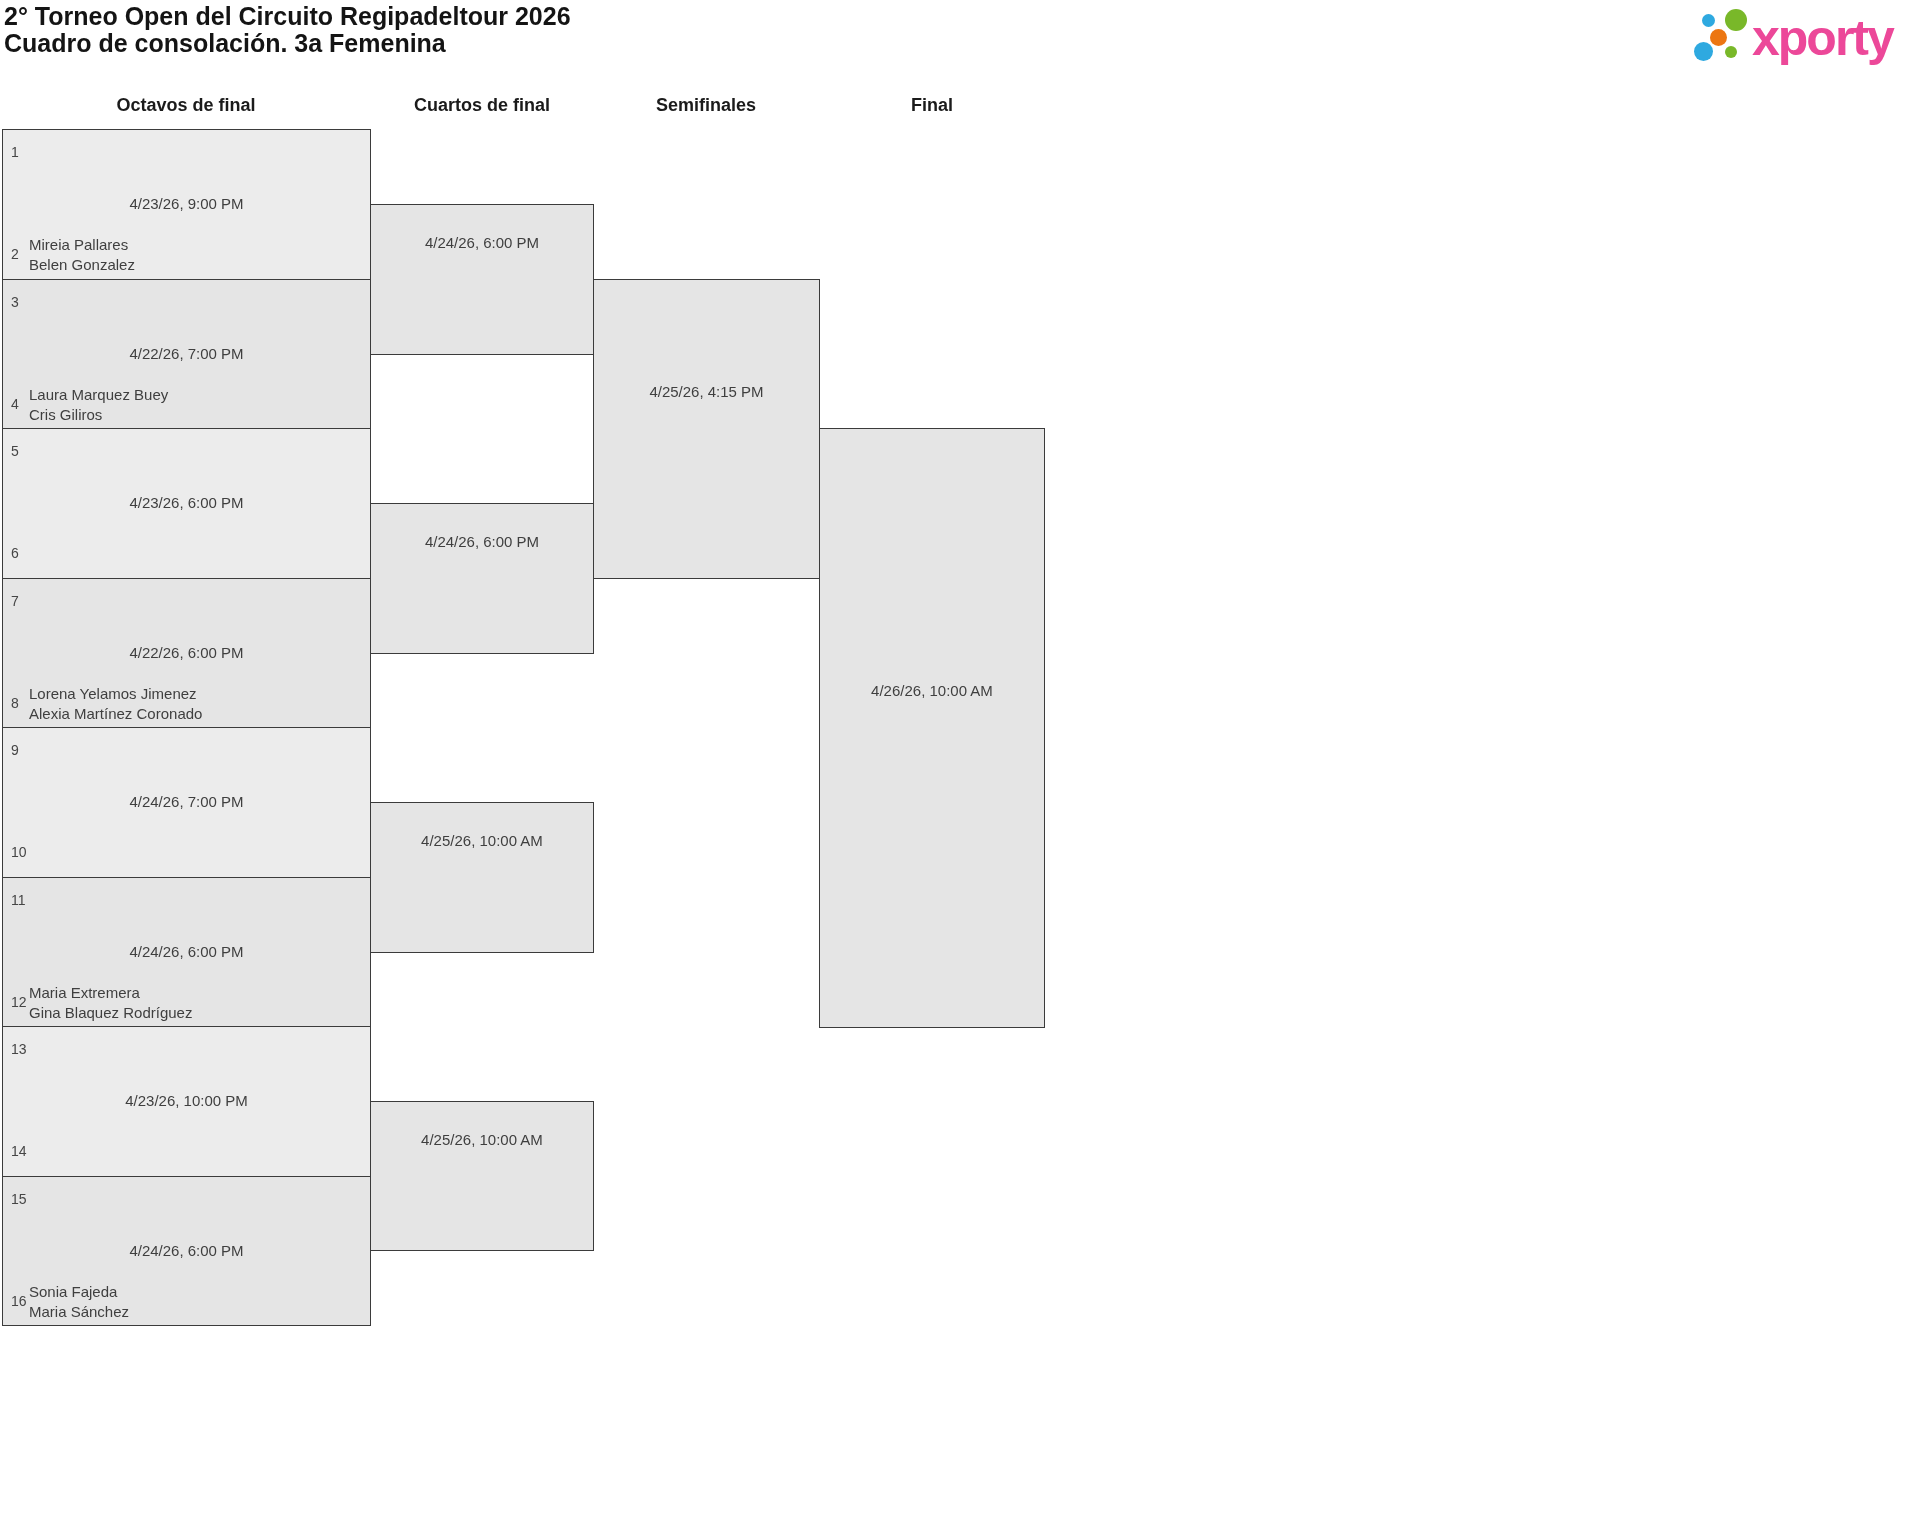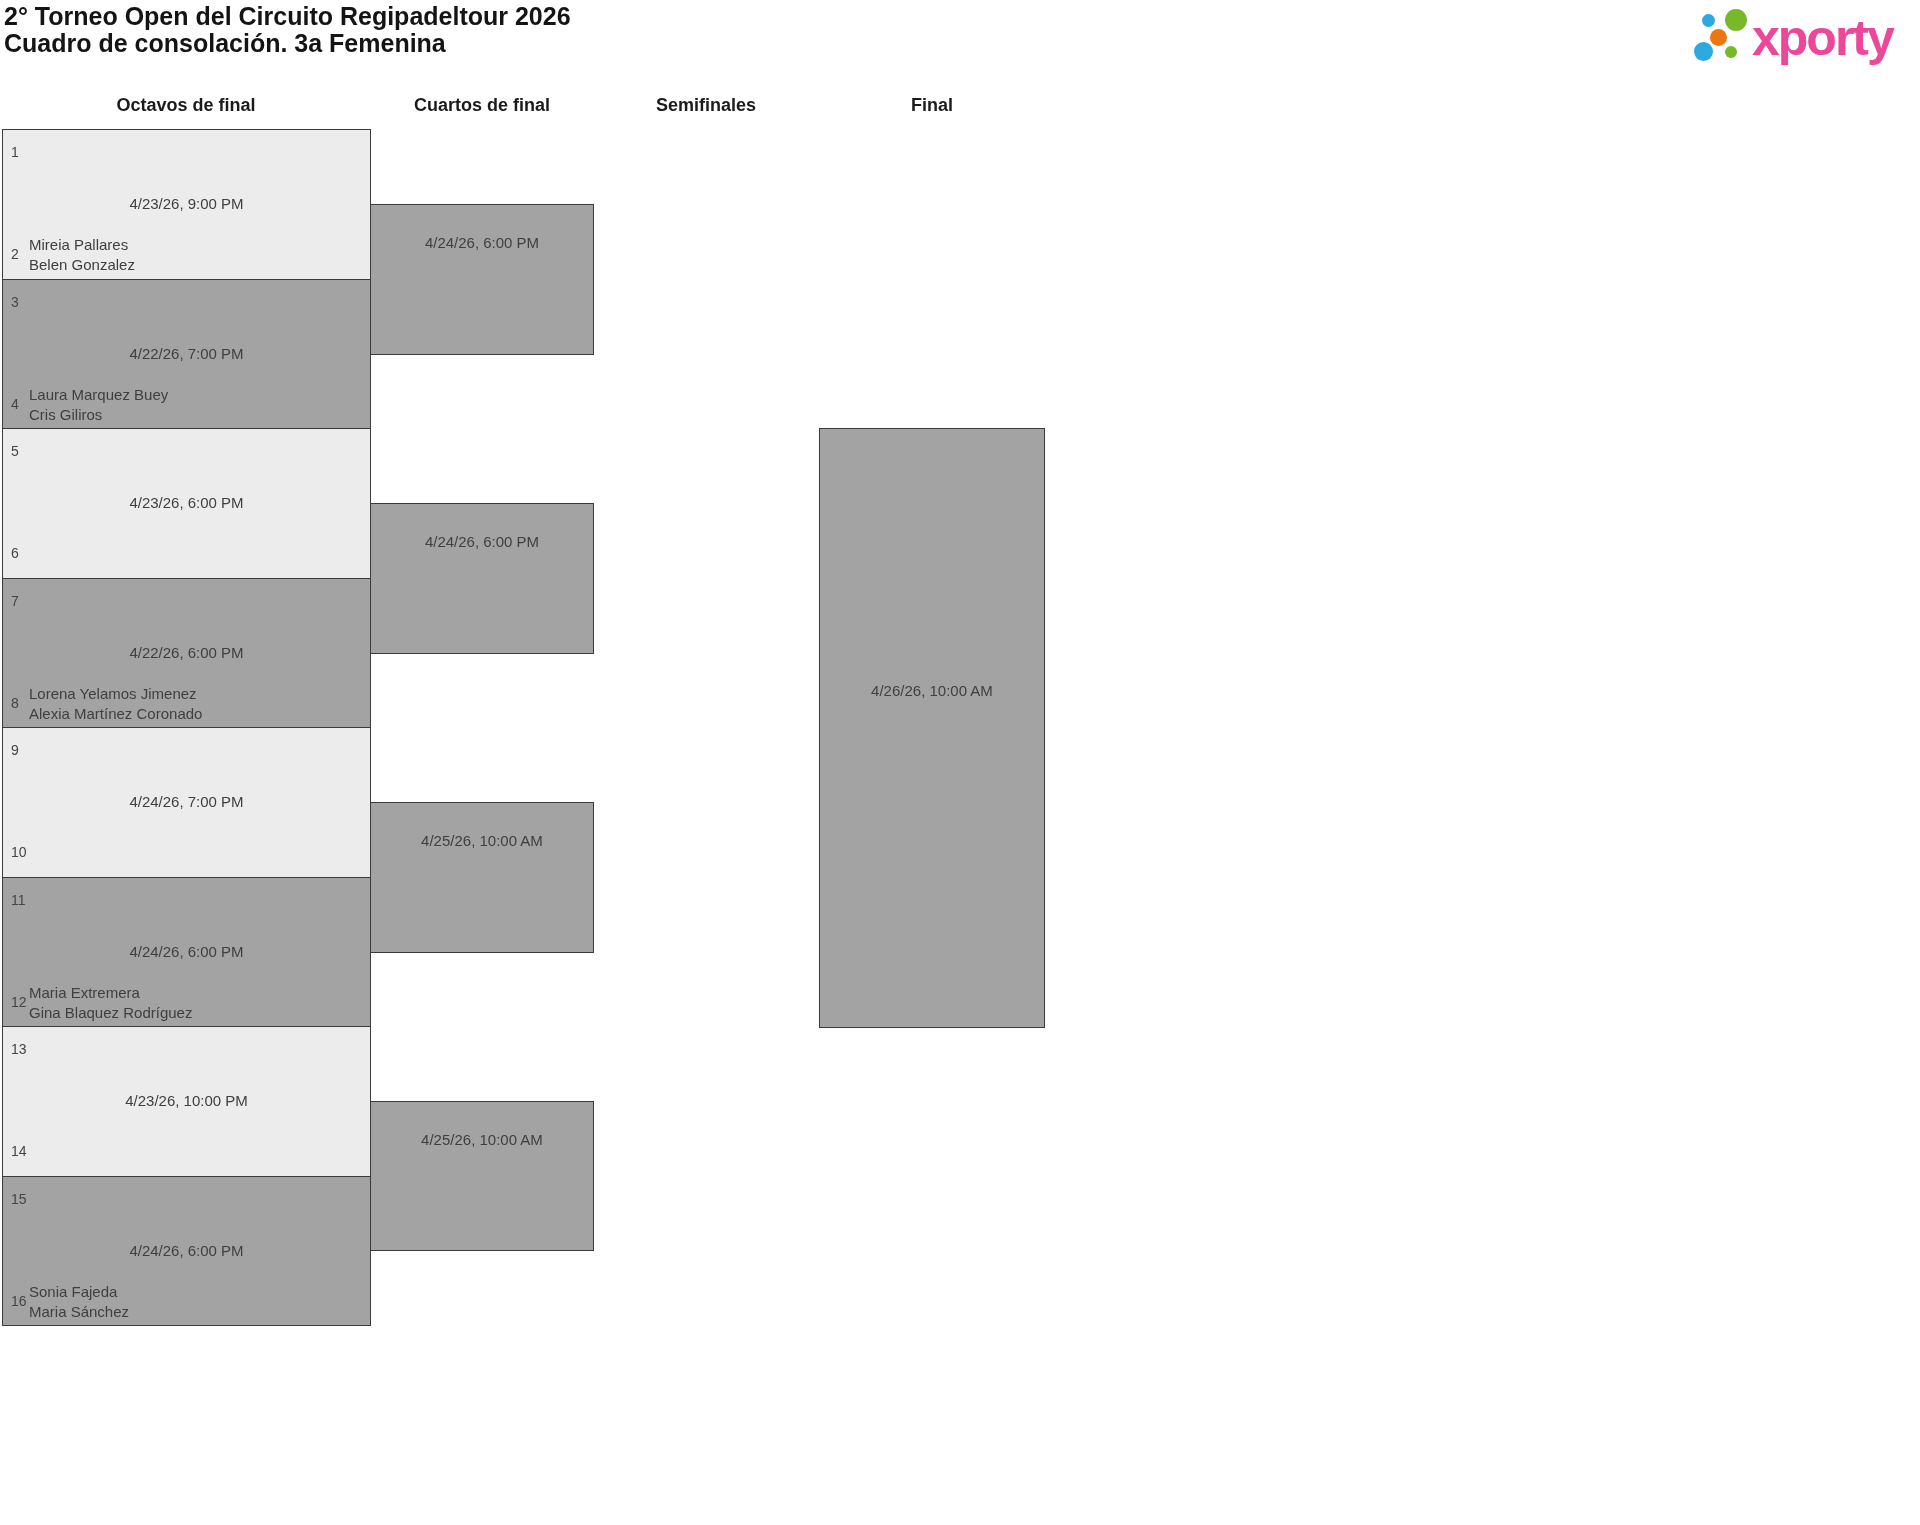--- a/index.html
+++ b/index.html
@@ -39,21 +39,21 @@
     text-align: center; font-size: 18px; font-weight: 600;
     color: #1b1b1b; line-height: 22px;
   }
   .rh-0 { left: 66px; }
   .rh-1 { left: 362px; }
   .rh-2 { left: 586px; }
   .rh-3 { left: 812px; }
   .match {
     position: absolute;
     border: 1px solid #3b3b3b;
-    background: #a3a3a3;
+    background: #e5e5e5;
     box-sizing: border-box;
   }
   .match.shaded { background: #ececec; }
   .seed {
     position: absolute; left: 8px;
     font-size: 14px; line-height: 20px; color: #454545;
   }
   .seed.top { top: 12px; }
   .seed.bottom { top: 114px; }
   .date {
@@ -166,18 +166,21 @@
   <div class="match qf" style="left:370px;top:503px;width:224px;height:151px;">
     <div class="date">4/24/26, 6:00 PM</div>
   </div>
   <div class="match qf" style="left:370px;top:802px;width:224px;height:151px;">
     <div class="date">4/25/26, 10:00 AM</div>
   </div>
   <div class="match qf" style="left:370px;top:1101px;width:224px;height:150px;">
     <div class="date">4/25/26, 10:00 AM</div>
   </div>
 
+  <div class="match sf" style="left:593px;top:279px;width:227px;height:300px;">
+    <div class="date">4/25/26, 4:15 PM</div>
+  </div>
 
   <div class="match fin" style="left:819px;top:428px;width:226px;height:600px;">
     <div class="date">4/26/26, 10:00 AM</div>
   </div>
 
 </div>
 
 </body></html>

